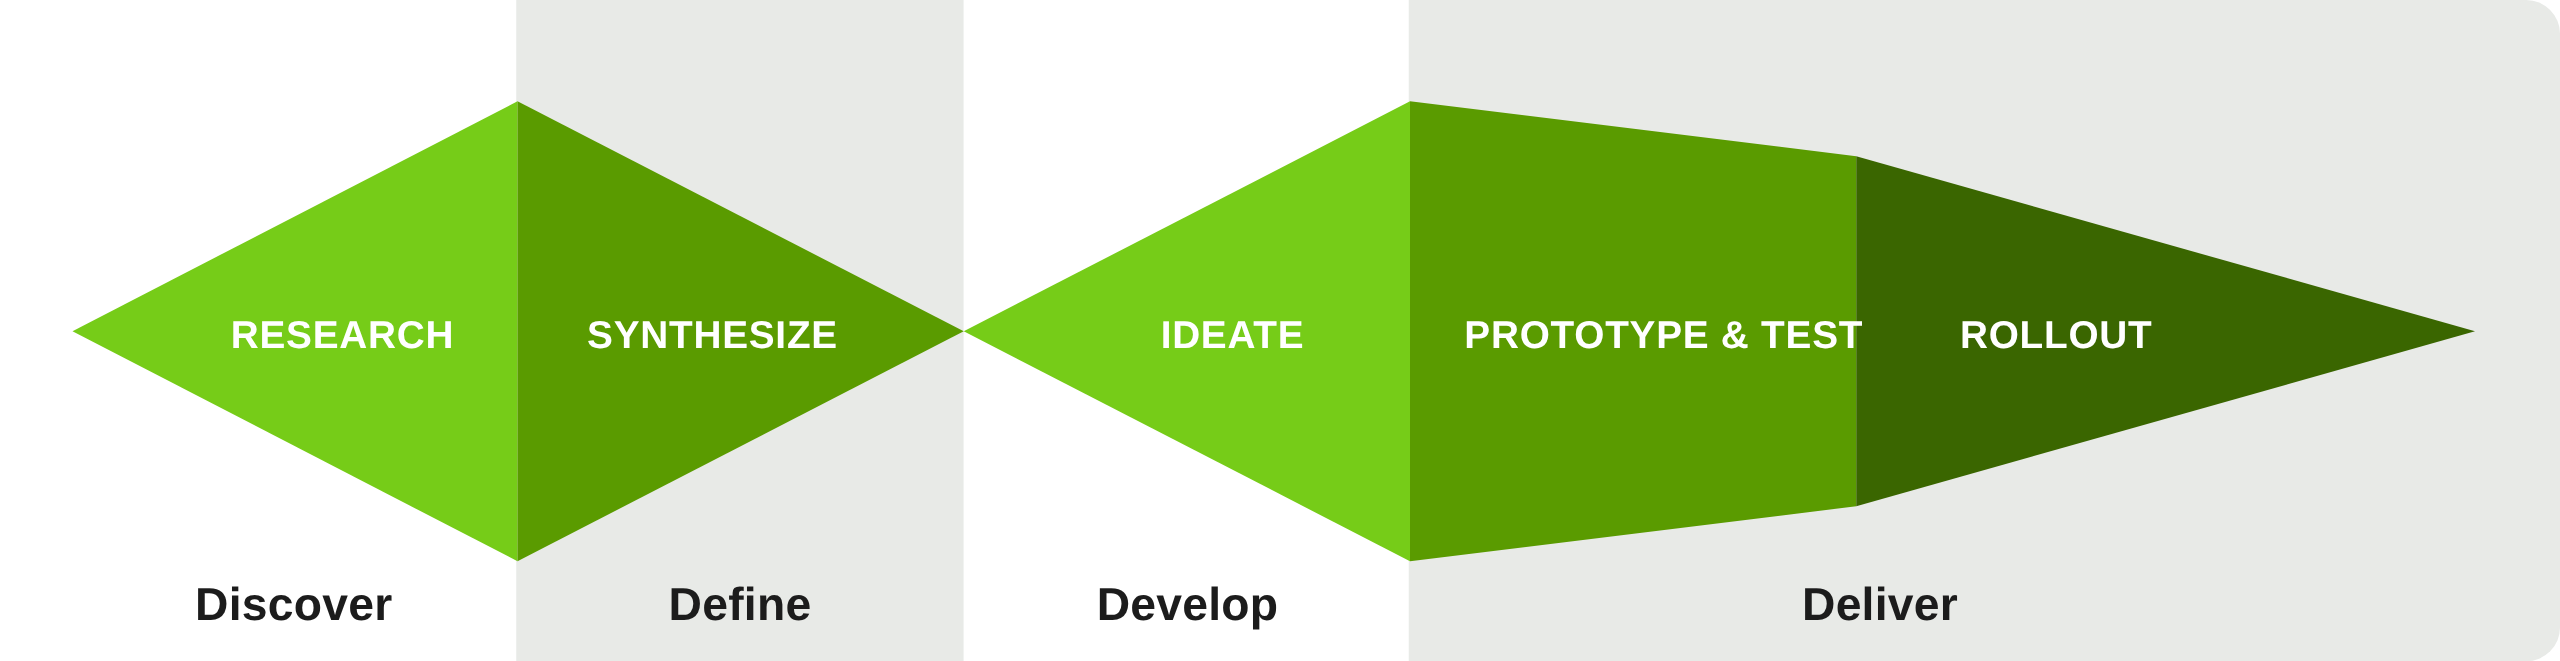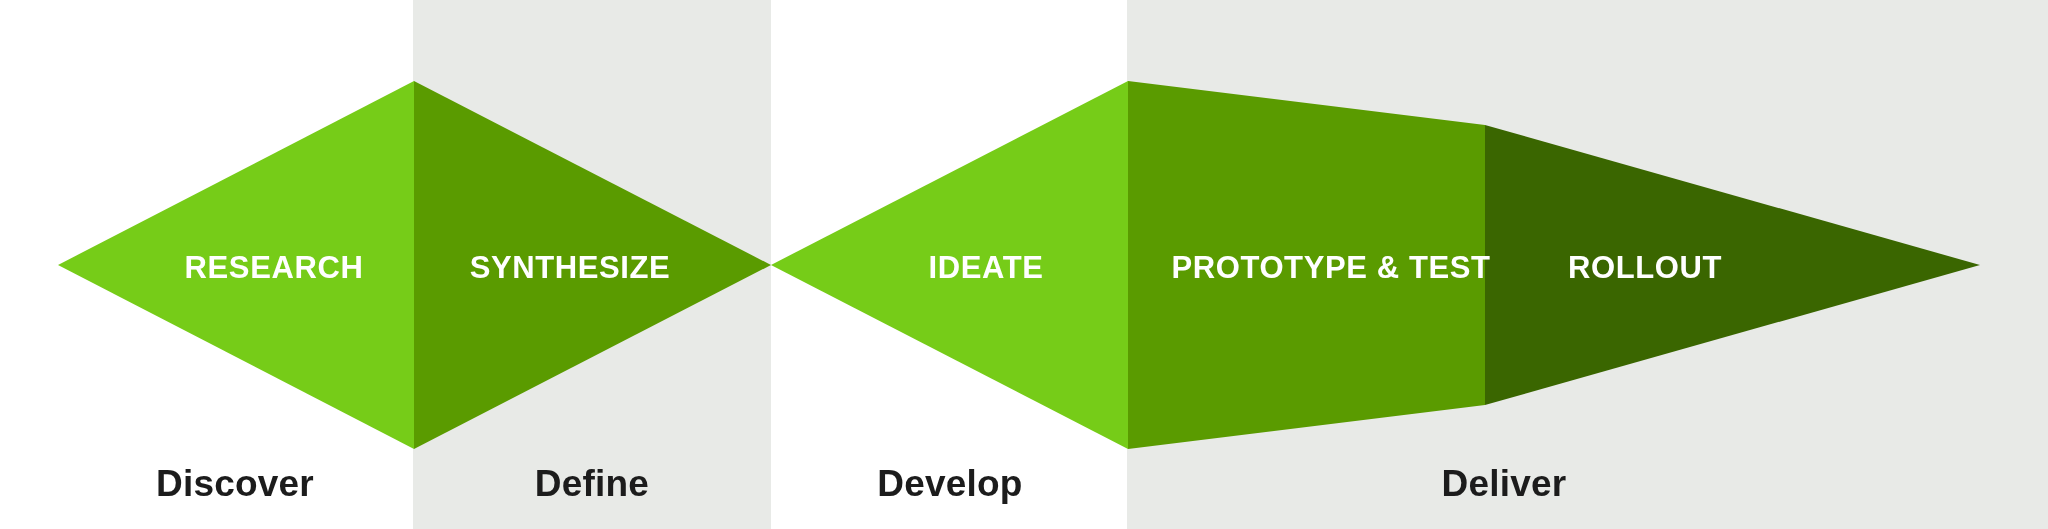--- a/index.html
+++ b/index.html
@@ -8,20 +8,21 @@
     padding: 0;
     background: #ffffff;
   }
   #stage {
     position: relative;
     width: 2048px;
     height: 529px;
     background: #ffffff;
     overflow: hidden;
     font-family: "Liberation Sans", "DejaVu Sans", sans-serif;
+    border-radius: 27px;
   }
   #stage svg {
     position: absolute;
     top: 0;
     left: 0;
     display: block;
   }
   .band-label {
     font-family: "Liberation Sans", "DejaVu Sans", sans-serif;
     font-weight: 700;

